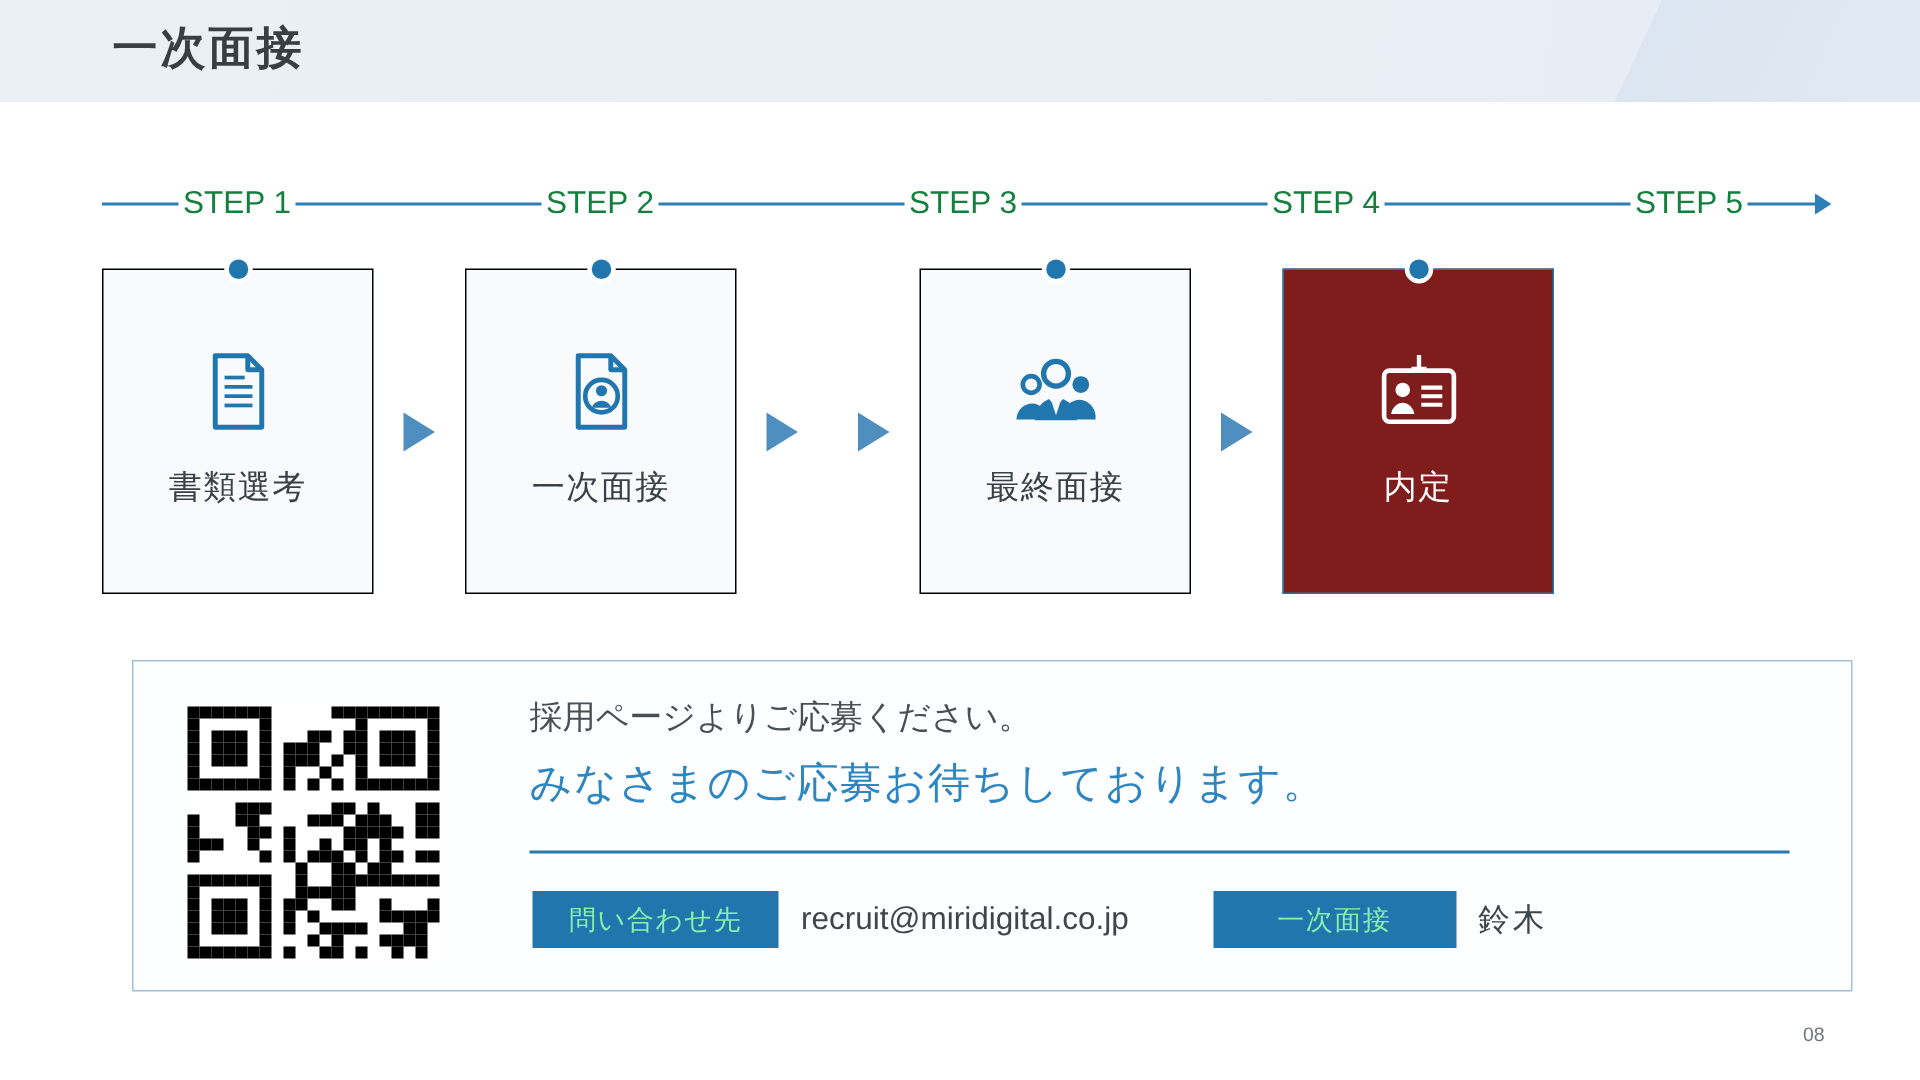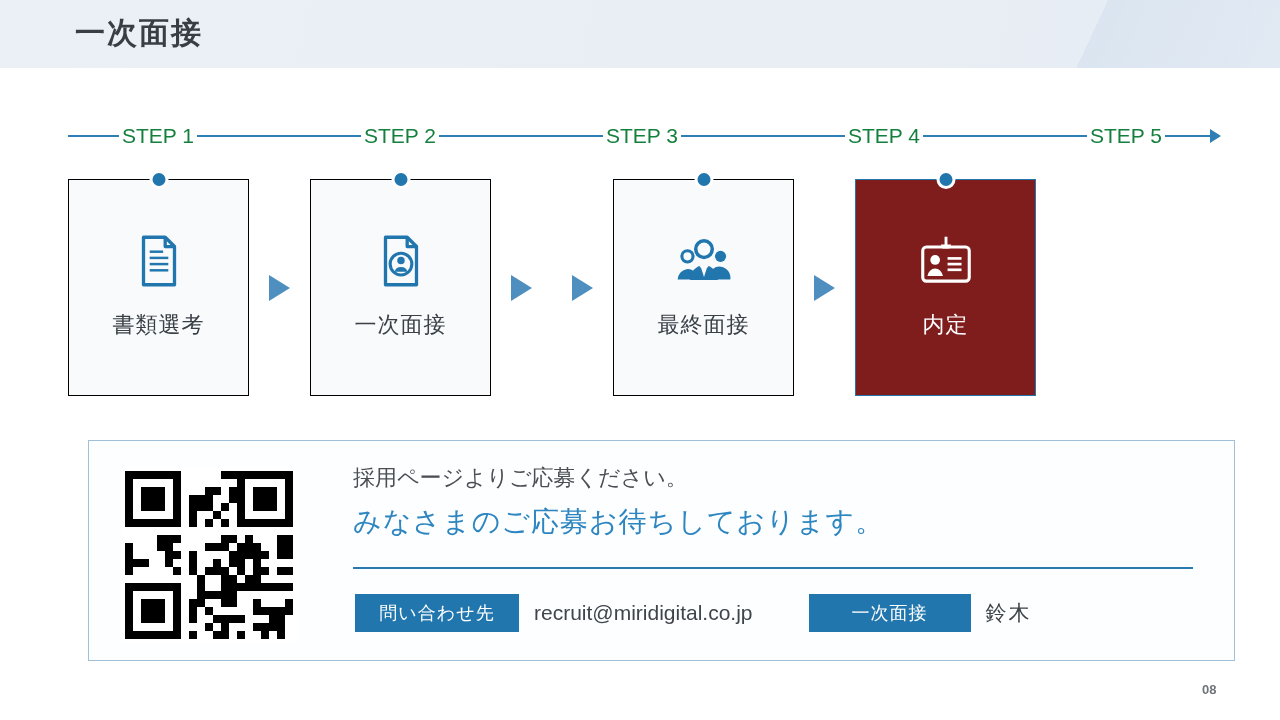--- a/index.html
+++ b/index.html
@@ -46,27 +46,27 @@
 
   
   .contact-box { position:absolute; left:68px; top:440px; width:1147px; height:221px;
     background:#fdfeff; border:1px solid #9fc0d8;margin-left:20px; }
   .qr-wrap { position:absolute; left:32px; top:26px; width:176px; height:176px; background:#ffffff; }
   .contact-note { position:absolute; left:264px; top:22px; font-size:22px; color:#4a4f55; }
   .contact-message { position:absolute; left:264px; top:62px; font-size:28px; color:#2e86c1; letter-spacing:1px; }
   .contact-divider { position:absolute; left:264px; top:126px; width:840px; height:2px; background:#2779ae; }
   .contact-row { position:absolute; left:266px; top:153px; width:840px; height:38px;
     display:flex; align-items:center; }
-  .contact-badge { width:164px; height:38px; background:#2176ae; color:#ffffff; font-size:18px;
+  .contact-badge { width:164px; height:38px; background:#2176ae; color:#86efac; font-size:18px;
     display:flex; align-items:center; justify-content:center; letter-spacing:1px; flex:none; }
   .contact-email { margin-left:15px; font-size:21px; color:#3f454b; }
   .contact-badge.second { margin-left:56px; width:162px; }
   .contact-name { margin-left:15px; font-size:21px; color:#3f454b; letter-spacing:2px; }
 
-  .page-number { position:absolute; left:1202px; top:682px; font-size:13px; color:#70757a;font-weight:bold; }
+  .page-number { position:absolute; left:1202px; top:682px; font-size:13px; color:#70757a; }
 </style>
 </head>
 <body>
 
 <div class="slide">
 
   <div class="slide-header">
     <div class="slide-title">一次面接</div>
   </div>
 

